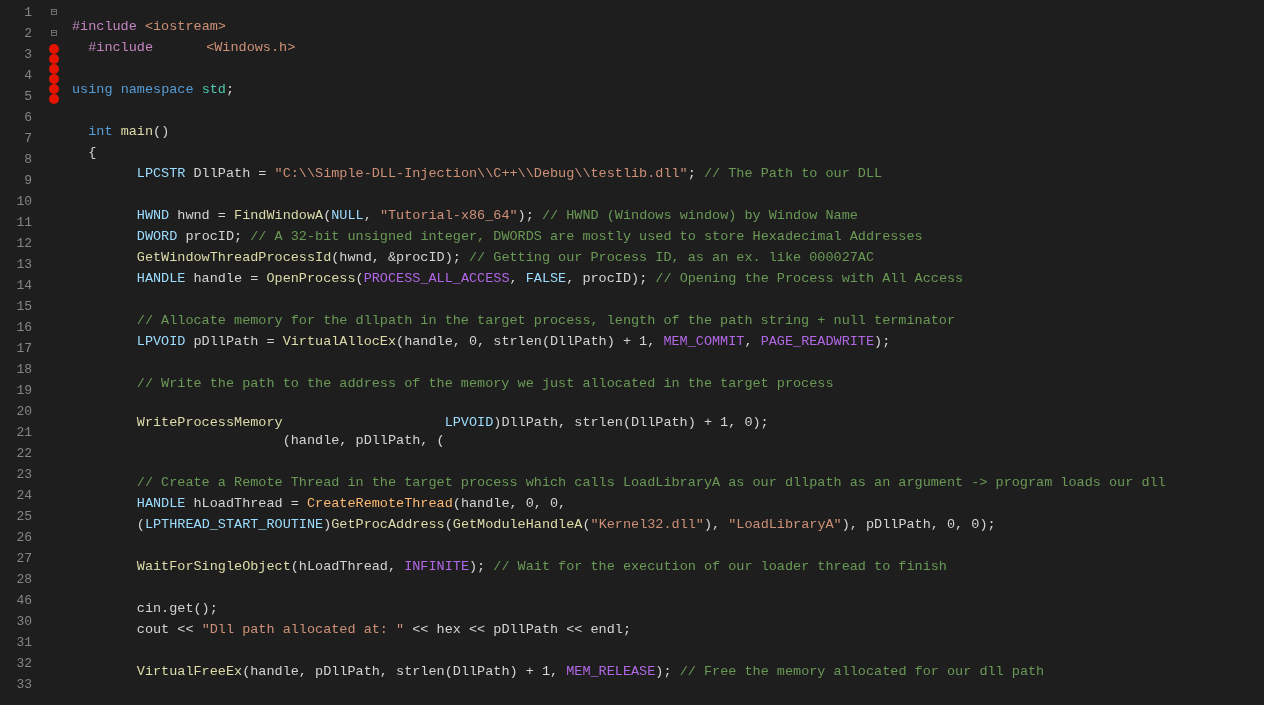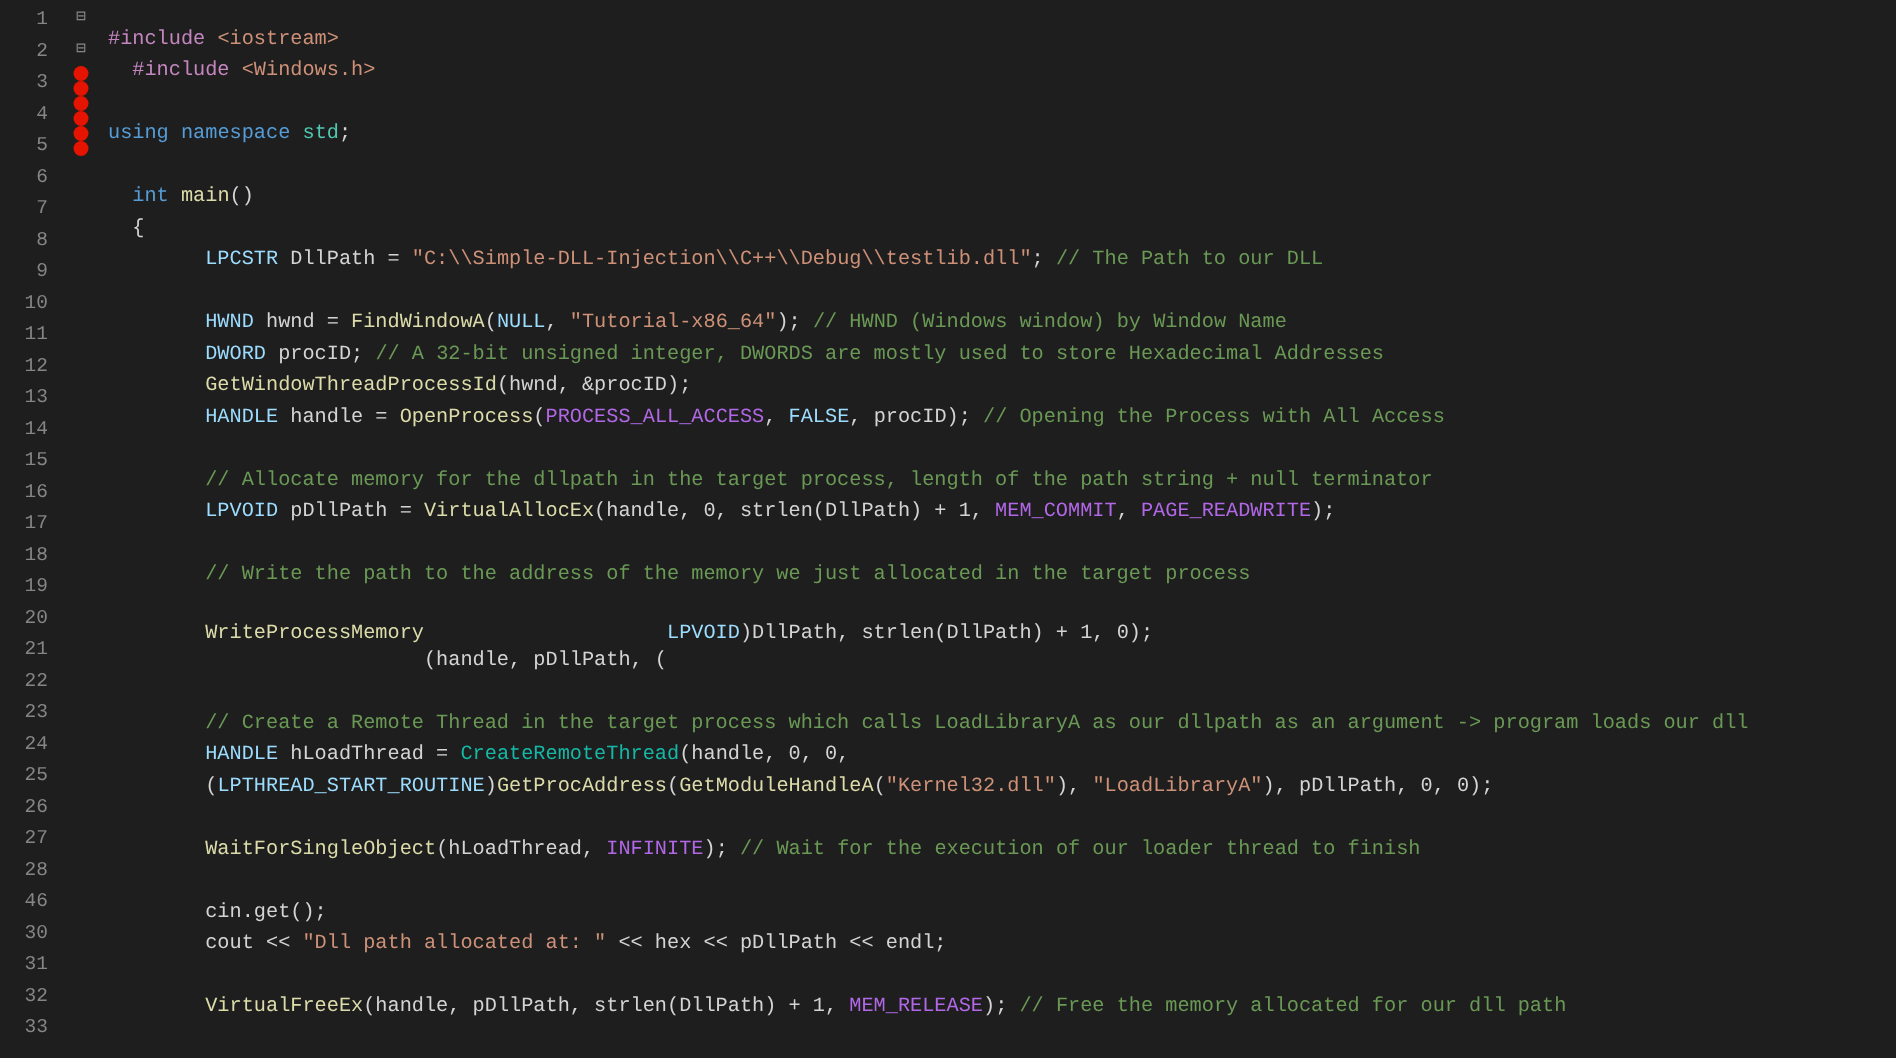--- a/index.html
+++ b/index.html
@@ -161,41 +161,41 @@
       <div class="gutter-cell"></div>
       <div class="gutter-cell">
         <span class="breakpoint"></span>
       </div>
       <div class="gutter-cell"></div>
       <div class="gutter-cell"></div>
       <div class="gutter-cell"></div>
     </div>
   <div class="code-lines" id="code-lines">
       <div class="code-line"><span style="color: rgb(197, 134, 192);">#include</span><span style="color: rgb(212, 212, 212);"> </span><span style="color: rgb(206, 145, 120);">&lt;iostream&gt;</span></div>
-      <div class="code-line"><span style="color: rgb(197, 134, 192);">  #include</span><span style="color: rgb(212, 212, 212);"> </span><span style="color: rgb(206, 145, 120);">&lt;Windows.h&gt;</span></div>
+      <div class="code-line"><span style="color: rgb(197, 134, 192);">  #include</span><span style="color: rgb(212, 212, 212);"> </span><span style="color: rgb(206, 145, 120); margin-left: 45px;">&lt;Windows.h&gt;</span></div>
       <div class="code-line">&nbsp;</div>
       <div class="code-line"><span style="color: rgb(86, 156, 214); text-align: center;">using</span><span style="color: rgb(212, 212, 212);"> </span><span style="color: rgb(86, 156, 214);">namespace</span><span style="color: rgb(212, 212, 212);"> </span><span style="color: rgb(78, 201, 176);">std</span><span style="color: rgb(212, 212, 212);">;</span></div>
       <div class="code-line">&nbsp;</div>
       <div class="code-line"><span style="color: rgb(212, 212, 212);">  </span><span style="color: rgb(86, 156, 214);">int</span><span style="color: rgb(212, 212, 212);"> </span><span style="color: rgb(220, 220, 170);">main</span><span style="color: rgb(212, 212, 212);">()</span></div>
       <div class="code-line"><span style="color: rgb(212, 212, 212);">  {</span></div>
       <div class="code-line"><span style="color: rgb(212, 212, 212);">        </span><span style="color: rgb(156, 220, 254);">LPCSTR</span><span style="color: rgb(212, 212, 212);"> DllPath = </span><span style="color: rgb(206, 145, 120);">"C:\\Simple-DLL-Injection\\C++\\Debug\\testlib.dll"</span><span style="color: rgb(212, 212, 212);">; </span><span style="color: rgb(106, 153, 85);">// The Path to our DLL</span></div>
       <div class="code-line">&nbsp;</div>
       <div class="code-line"><span style="color: rgb(212, 212, 212);">        </span><span style="color: rgb(156, 220, 254);">HWND</span><span style="color: rgb(212, 212, 212);"> hwnd = </span><span style="color: rgb(220, 220, 170);">FindWindowA</span><span style="color: rgb(212, 212, 212);">(</span><span style="color: rgb(156, 220, 254);">NULL</span><span style="color: rgb(212, 212, 212);">, </span><span style="color: rgb(206, 145, 120);">"Tutorial-x86_64"</span><span style="color: rgb(212, 212, 212);">); </span><span style="color: rgb(106, 153, 85);">// HWND (Windows window) by Window Name</span></div>
       <div class="code-line"><span style="color: rgb(212, 212, 212);">        </span><span style="color: rgb(156, 220, 254);">DWORD</span><span style="color: rgb(212, 212, 212);"> procID; </span><span style="color: rgb(106, 153, 85);">// A 32-bit unsigned integer, DWORDS are mostly used to store Hexadecimal Addresses</span></div>
-      <div class="code-line"><span style="color: rgb(212, 212, 212);">        </span><span style="color: rgb(220, 220, 170);">GetWindowThreadProcessId</span><span style="color: rgb(212, 212, 212);">(hwnd, &amp;procID); </span></div>
+      <div class="code-line"><span style="color: rgb(212, 212, 212);">        </span><span style="color: rgb(220, 220, 170);">GetWindowThreadProcessId</span><span style="color: rgb(212, 212, 212);">(hwnd, &amp;procID); </span><span style="color: rgb(106, 153, 85);">// Getting our Process ID, as an ex. like 000027AC</span></div>
       <div class="code-line"><span style="color: rgb(212, 212, 212);">        </span><span style="color: rgb(156, 220, 254);">HANDLE</span><span style="color: rgb(212, 212, 212);"> handle = </span><span style="color: rgb(220, 220, 170);">OpenProcess</span><span style="color: rgb(212, 212, 212);">(</span><span style="color: rgb(178, 103, 230);">PROCESS_ALL_ACCESS</span><span style="color: rgb(212, 212, 212);">, </span><span style="color: rgb(156, 220, 254);">FALSE</span><span style="color: rgb(212, 212, 212);">, procID); </span><span style="color: rgb(106, 153, 85);">// Opening the Process with All Access</span></div>
       <div class="code-line">&nbsp;</div>
       <div class="code-line"><span style="color: rgb(212, 212, 212);">        </span><span style="color: rgb(106, 153, 85);">// Allocate memory for the dllpath in the target process, length of the path string + null terminator</span></div>
       <div class="code-line"><span style="color: rgb(212, 212, 212);">        </span><span style="color: rgb(156, 220, 254);">LPVOID</span><span style="color: rgb(212, 212, 212);"> pDllPath = </span><span style="color: rgb(220, 220, 170);">VirtualAllocEx</span><span style="color: rgb(212, 212, 212);">(handle, 0, strlen(DllPath) + 1, </span><span style="color: rgb(178, 103, 230);">MEM_COMMIT</span><span style="color: rgb(212, 212, 212);">, </span><span style="color: rgb(178, 103, 230);">PAGE_READWRITE</span><span style="color: rgb(212, 212, 212);">);</span></div>
       <div class="code-line">&nbsp;</div>
       <div class="code-line"><span style="color: rgb(212, 212, 212);">        </span><span style="color: rgb(106, 153, 85);">// Write the path to the address of the memory we just allocated in the target process</span></div>
       <div class="code-line"><span style="color: rgb(212, 212, 212);">        </span><span style="color: rgb(220, 220, 170);">WriteProcessMemory</span><span style="color: rgb(212, 212, 212); margin-top: 36px;">(handle, pDllPath, (</span><span style="color: rgb(156, 220, 254);">LPVOID</span><span style="color: rgb(212, 212, 212);">)DllPath, strlen(DllPath) + 1, 0);</span></div>
       <div class="code-line">&nbsp;</div>
       <div class="code-line"><span style="color: rgb(212, 212, 212);">        </span><span style="color: rgb(106, 153, 85);">// Create a Remote Thread in the target process which calls LoadLibraryA as our dllpath as an argument -&gt; program loads our dll</span></div>
-      <div class="code-line"><span style="color: rgb(212, 212, 212);">        </span><span style="color: rgb(156, 220, 254);">HANDLE</span><span style="color: rgb(212, 212, 212);"> hLoadThread = </span><span style="color: #14b8a6;">CreateRemoteThread</span><span style="color: rgb(212, 212, 212); font-family: Liberation Mono, monospace;">(handle, 0, 0,</span></div>
+      <div class="code-line"><span style="color: rgb(212, 212, 212);">        </span><span style="color: rgb(156, 220, 254);">HANDLE</span><span style="color: rgb(212, 212, 212);"> hLoadThread = </span><span style="color: #fdba74;">CreateRemoteThread</span><span style="color: rgb(212, 212, 212); font-family: Liberation Mono, monospace;">(handle, 0, 0,</span></div>
       <div class="code-line"><span style="color: rgb(212, 212, 212);">        (</span><span style="color: rgb(156, 220, 254);">LPTHREAD_START_ROUTINE</span><span style="color: rgb(212, 212, 212);">)</span><span style="color: rgb(220, 220, 170);">GetProcAddress</span><span style="color: rgb(212, 212, 212);">(</span><span style="color: rgb(220, 220, 170);">GetModuleHandleA</span><span style="color: rgb(212, 212, 212);">(</span><span style="color: rgb(206, 145, 120);">"Kernel32.dll"</span><span style="color: rgb(212, 212, 212);">), </span><span style="color: rgb(206, 145, 120);">"LoadLibraryA"</span><span style="color: rgb(212, 212, 212);">), pDllPath, 0, 0);</span></div>
       <div class="code-line">&nbsp;</div>
       <div class="code-line"><span style="color: rgb(212, 212, 212);">        </span><span style="color: rgb(220, 220, 170);">WaitForSingleObject</span><span style="color: rgb(212, 212, 212);">(hLoadThread, </span><span style="color: rgb(178, 103, 230);">INFINITE</span><span style="color: rgb(212, 212, 212);">); </span><span style="color: rgb(106, 153, 85);">// Wait for the execution of our loader thread to finish</span></div>
       <div class="code-line">&nbsp;</div>
       <div class="code-line"><span style="color: rgb(212, 212, 212);">        cin.get();</span></div>
       <div class="code-line"><span style="color: rgb(212, 212, 212);">        cout &lt;&lt; </span><span style="color: rgb(206, 145, 120);">"Dll path allocated at: "</span><span style="color: rgb(212, 212, 212);"> &lt;&lt; hex &lt;&lt; pDllPath &lt;&lt; endl;</span></div>
       <div class="code-line">&nbsp;</div>
       <div class="code-line"><span style="color: rgb(212, 212, 212);">        </span><span style="color: rgb(220, 220, 170);">VirtualFreeEx</span><span style="color: rgb(212, 212, 212);">(handle, pDllPath, strlen(DllPath) + 1, </span><span style="color: rgb(178, 103, 230);">MEM_RELEASE</span><span style="color: rgb(212, 212, 212);">); </span><span style="color: rgb(106, 153, 85);">// Free the memory allocated for our dll path</span></div>
       <div class="code-line">&nbsp;</div>
       <div class="code-line"><span style="color: rgb(212, 212, 212);">        </span><span style="color: rgb(86, 156, 214);">return</span><span style="color: rgb(212, 212, 212);"> </span><span style="color: rgb(181, 206, 168);">0</span><span style="color: rgb(212, 212, 212);">;</span></div>

